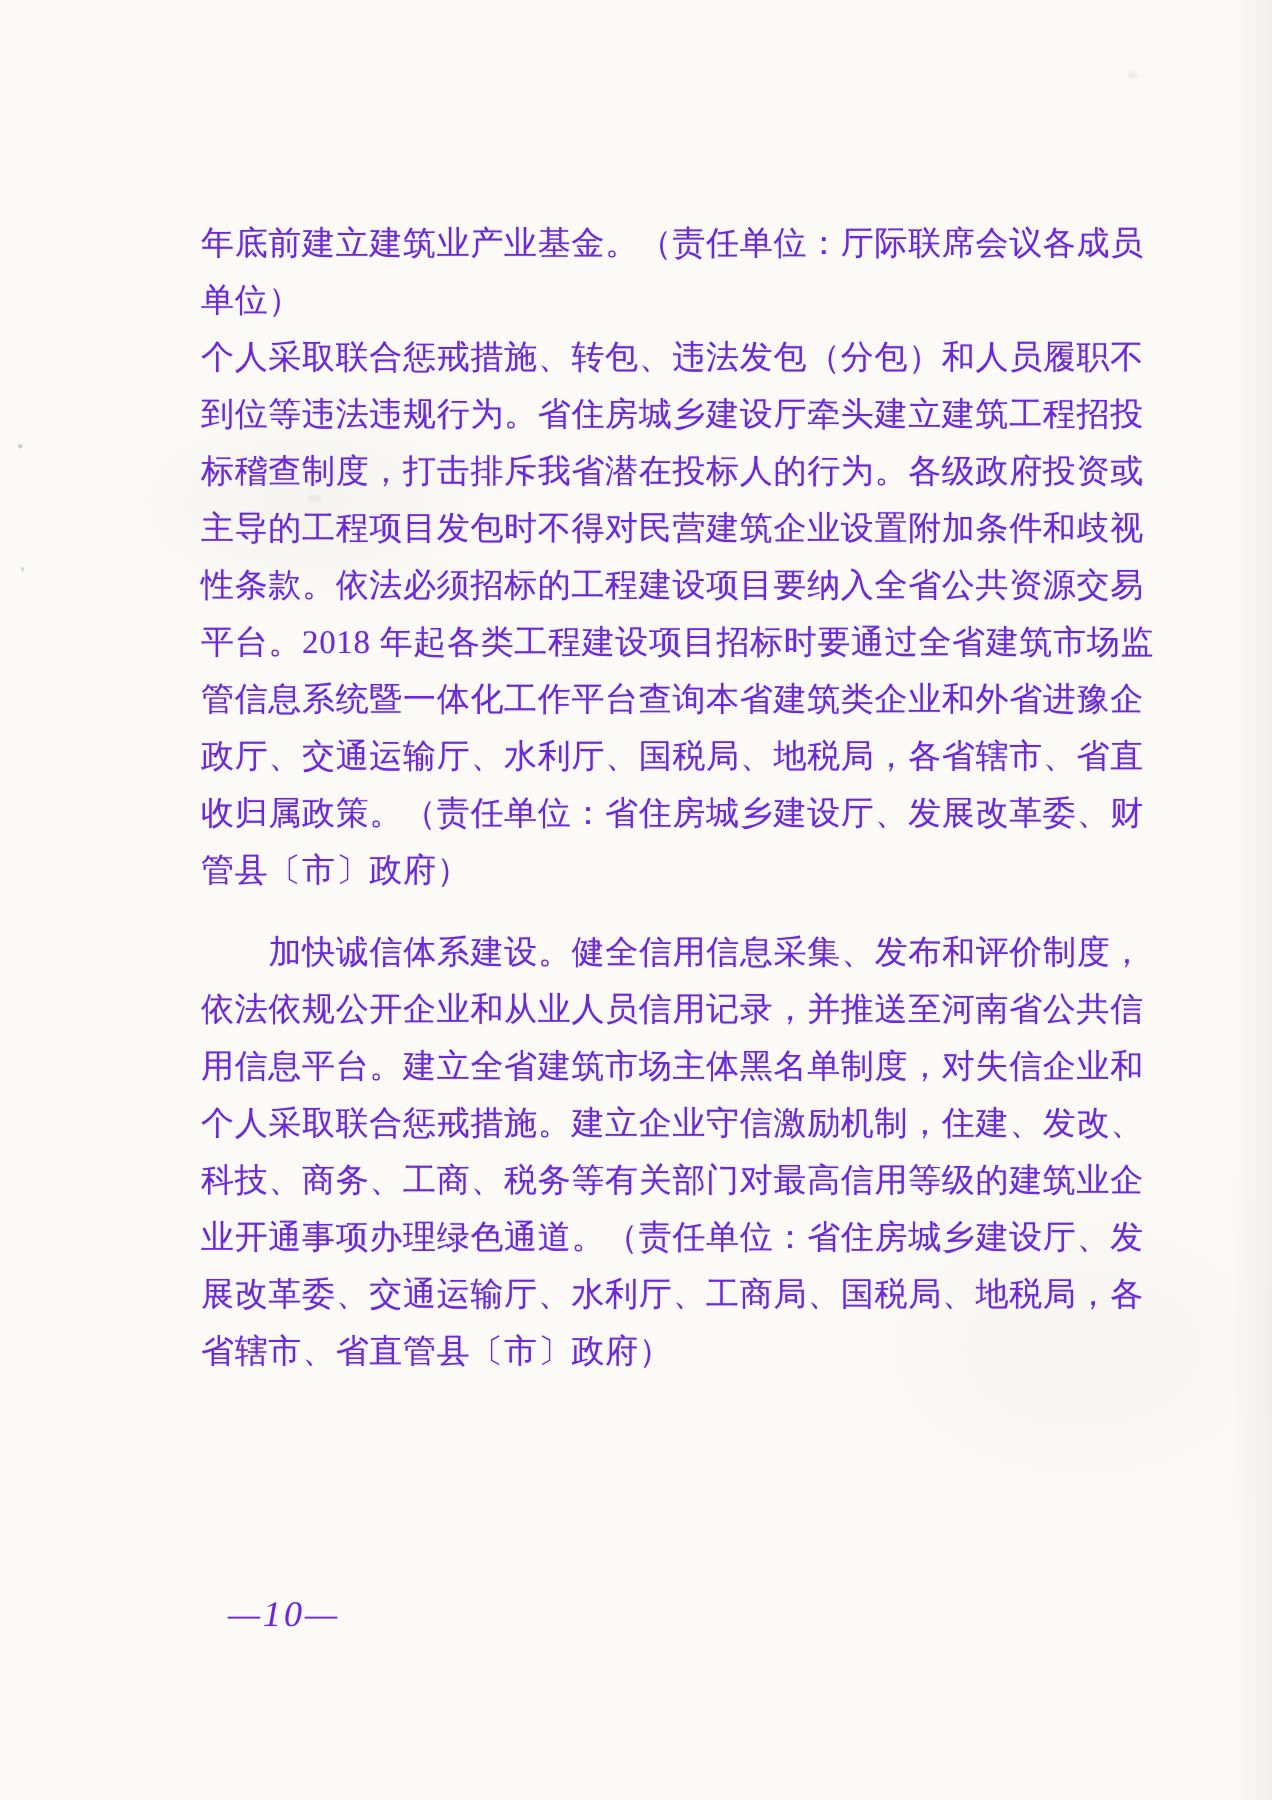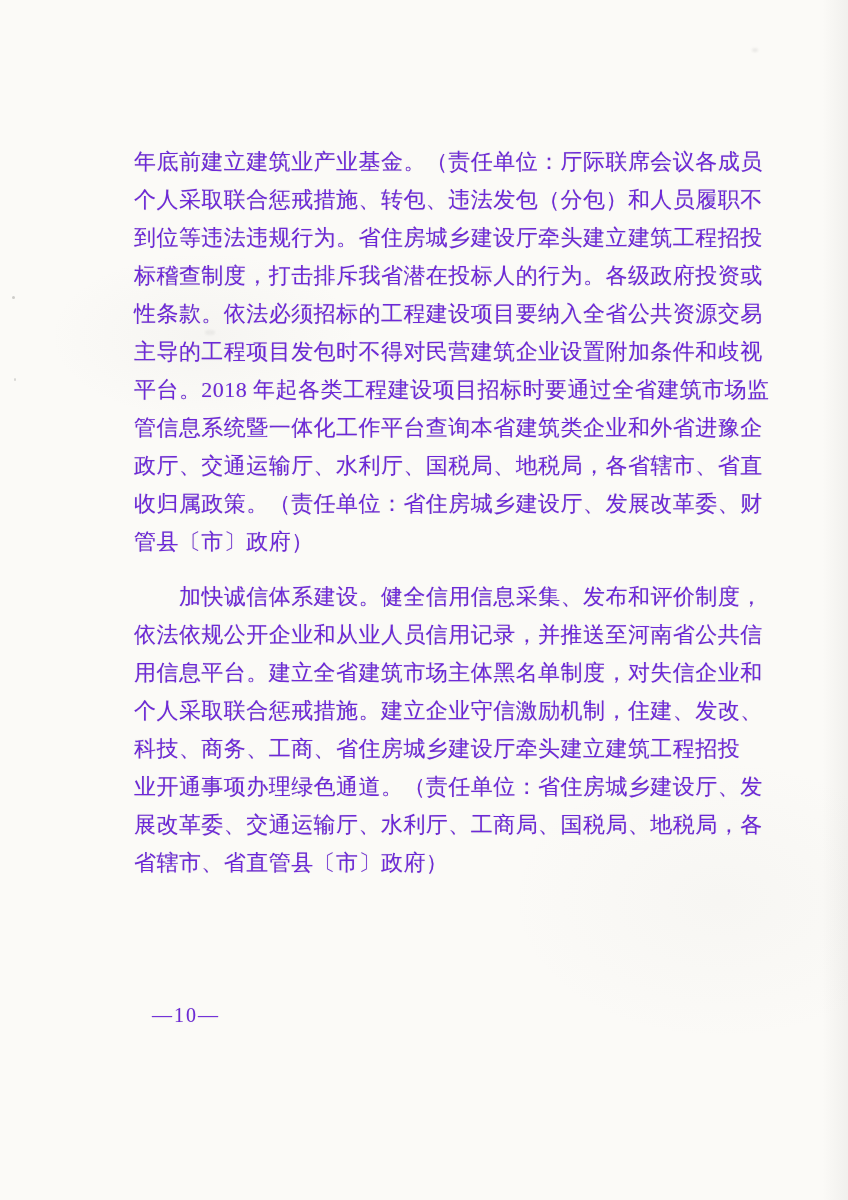--- a/index.html
+++ b/index.html
@@ -45,56 +45,58 @@
   }
   .line.indent {
     padding-left: 45px;
   }
   .line.para-gap {
     margin-top: 17px;
   }
   .page-number {
     position: absolute;
     left: 152px;
-    top: 1004px;
-    font-size: 20px;
+    top: 1064px;
+    font-size: 24px;
     letter-spacing: 2px;
     text-shadow: 0 0 1px rgba(95,95,95,0.3);
+    font-style: italic;
   }
   .speck {
     position: absolute;
     border-radius: 50%;
     pointer-events: none;
   }
   .speck-1 { left: 12px;  top: 296px; width: 3px; height: 3px; background: rgba(120,120,118,0.35); }
   .speck-2 { left: 14px;  top: 378px; width: 2px; height: 3px; background: rgba(130,130,128,0.3); }
   .speck-3 { left: 205px; top: 330px; width: 10px; height: 5px; background: rgba(150,150,148,0.12); filter: blur(1px); }
   .speck-4 { left: 752px; top: 48px;  width: 6px; height: 4px; background: rgba(140,140,138,0.15); filter: blur(1px); }
 </style>
 </head>
 <body>
 
 <div class="page" id="page-root" style="background: rgb(251, 250, 247); color: #6d28d9;">
   <div class="text-block" id="doc-body">
       <div class="line">年底前建立建筑业产业基金。（责任单位：厅际联席会议各成员</div>
+      <div class="line">单位）</div>
       <div class="line">个人采取联合惩戒措施、转包、违法发包（分包）和人员履职不</div>
       <div class="line">到位等违法违规行为。省住房城乡建设厅牵头建立建筑工程招投</div>
       <div class="line">标稽查制度，打击排斥我省潜在投标人的行为。各级政府投资或</div>
+      <div class="line">主导的工程项目发包时不得对民营建筑企业设置附加条件和歧视</div>
       <div class="line">性条款。依法必须招标的工程建设项目要纳入全省公共资源交易</div>
-      <div class="line">主导的工程项目发包时不得对民营建筑企业设置附加条件和歧视</div>
       <div class="line">平台。2018 年起各类工程建设项目招标时要通过全省建筑市场监</div>
       <div class="line">管信息系统暨一体化工作平台查询本省建筑类企业和外省进豫企</div>
       <div class="line">政厅、交通运输厅、水利厅、国税局、地税局，各省辖市、省直</div>
       <div class="line">收归属政策。（责任单位：省住房城乡建设厅、发展改革委、财</div>
       <div class="line">管县〔市〕政府）</div>
       <div class="line indent para-gap">加快诚信体系建设。健全信用信息采集、发布和评价制度，</div>
       <div class="line">依法依规公开企业和从业人员信用记录，并推送至河南省公共信</div>
       <div class="line">用信息平台。建立全省建筑市场主体黑名单制度，对失信企业和</div>
       <div class="line">个人采取联合惩戒措施。建立企业守信激励机制，住建、发改、</div>
-      <div class="line">科技、商务、工商、省住房城乡建设厅牵头建立建筑工程招投</div>
+      <div class="line">科技、商务、工商、税务等有关部门对最高信用等级的建筑业企</div>
       <div class="line">业开通事项办理绿色通道。（责任单位：省住房城乡建设厅、发</div>
       <div class="line">展改革委、交通运输厅、水利厅、工商局、国税局、地税局，各</div>
       <div class="line">省辖市、省直管县〔市〕政府）</div>
     </div>
   <div class="page-number">—10—</div>
   <div class="speck speck-1"></div>
   <div class="speck speck-2"></div>
   <div class="speck speck-3"></div>
   <div class="speck speck-4"></div>
 </div>

